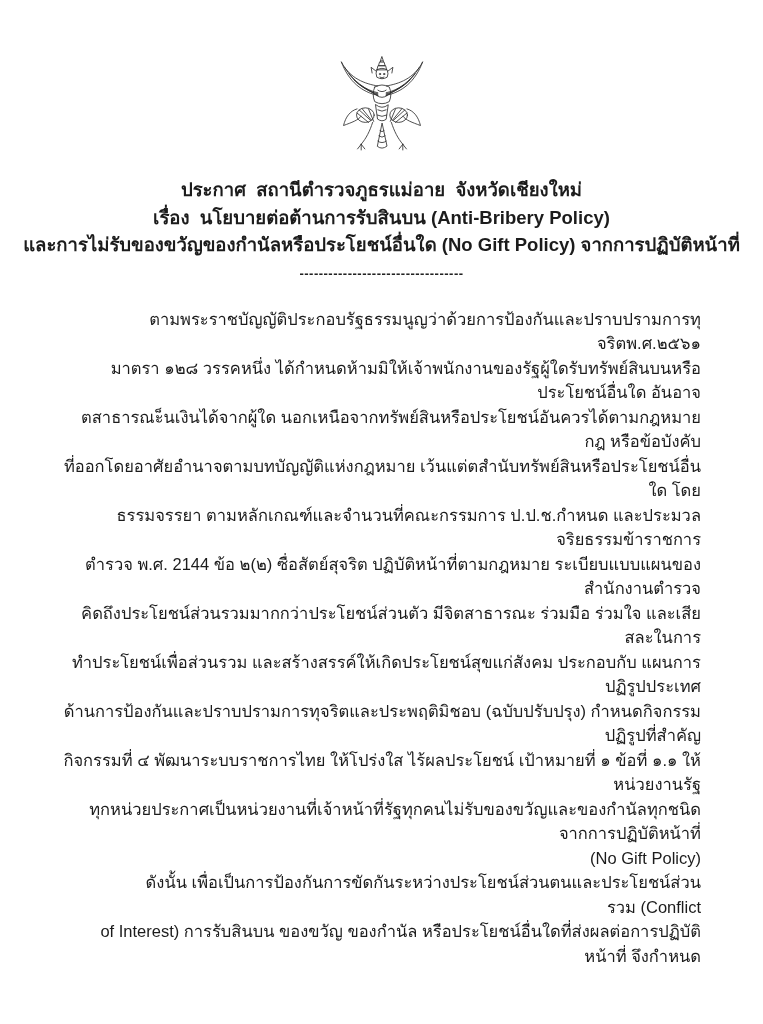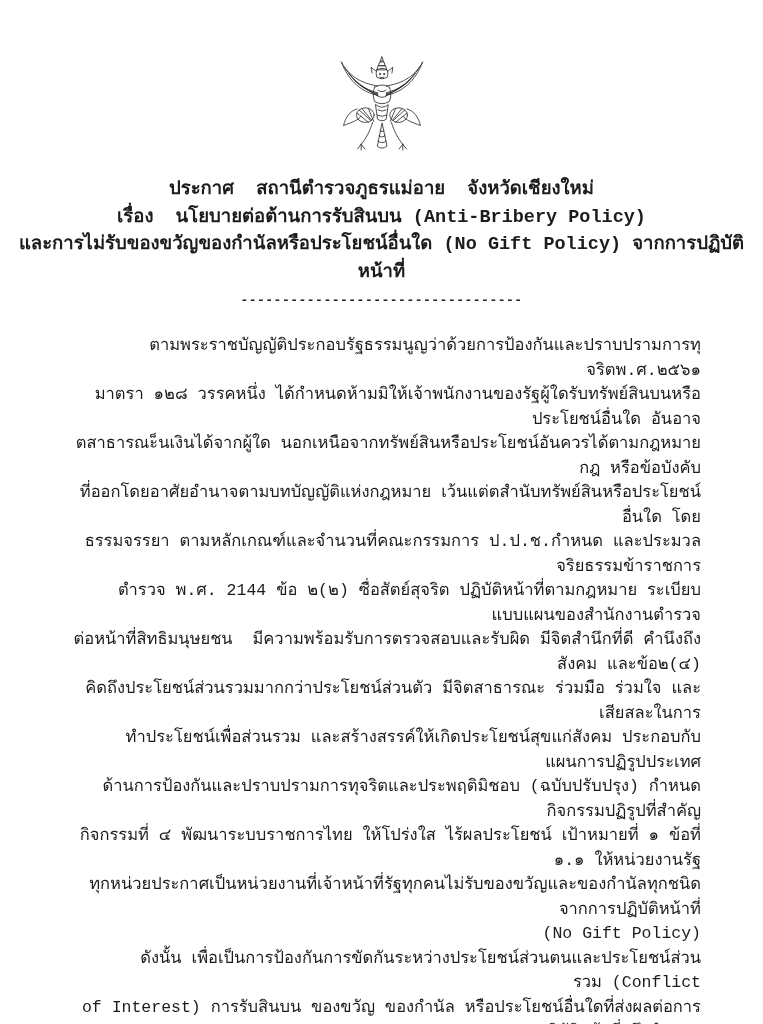--- a/index.html
+++ b/index.html
@@ -3,21 +3,21 @@
 <meta charset="utf-8">
 <style>
   html, body { margin: 0; padding: 0; background: #e8e8e8; }
   .page {
     position: relative;
     width: 763px;
     height: 1024px;
     margin: 0 auto;
     background: #ffffff;
     color: #1c1c1c;
-    font-family: Liberation Mono, monospace;
+    font-family: Liberation Sans, sans-serif;
     overflow: hidden;
   }
   .emblem {
     width: 104px;
     height: 116px;
     margin: 54px auto 6px auto;
   }
   .emblem svg { width: 100%; height: 100%; }
   .title-block {
     text-align: center;
@@ -115,21 +115,20 @@
 
   <div class="divider">----------------------------------</div>
 
   <div class="body-block">
     <div class="line ind1">ตามพระราชบัญญัติประกอบรัฐธรรมนูญว่าด้วยการป้องกันและปราบปรามการทุจริตพ.ศ.๒๕๖๑</div>
     <div class="line">มาตรา ๑๒๘ วรรคหนึ่ง ได้กำหนดห้ามมิให้เจ้าพนักงานของรัฐผู้ใดรับทรัพย์สินบนหรือประโยชน์อื่นใด อันอาจ</div>
     <div class="line">ตสาธารณะ็นเงินได้จากผู้ใด นอกเหนือจากทรัพย์สินหรือประโยชน์อันควรได้ตามกฎหมาย กฎ หรือข้อบังคับ</div>
     <div class="line">ที่ออกโดยอาศัยอำนาจตามบทบัญญัติแห่งกฎหมาย เว้นแต่ตสำนับทรัพย์สินหรือประโยชน์อื่นใด โดย</div>
     <div class="line">ธรรมจรรยา ตามหลักเกณฑ์และจำนวนที่คณะกรรมการ ป.ป.ช.กำหนด และประมวลจริยธรรมข้าราชการ</div>
     <div class="line">ตำรวจ พ.ศ. 2144 ข้อ ๒(๒) ซื่อสัตย์สุจริต ปฏิบัติหน้าที่ตามกฎหมาย ระเบียบแบบแผนของสำนักงานตำรวจ</div>
-    <div class="line">ต่อหน้าที่สิทธิมนุษยชน  มีความพร้อมรับการตรวจสอบและรับผิด มีจิตสำนึกที่ดี คำนึงถึงสังคม และข้อ๒(๔)</div>
     <div class="line">คิดถึงประโยชน์ส่วนรวมมากกว่าประโยชน์ส่วนตัว มีจิตสาธารณะ ร่วมมือ ร่วมใจ และเสียสละในการ</div>
     <div class="line">ทำประโยชน์เพื่อส่วนรวม และสร้างสรรค์ให้เกิดประโยชน์สุขแก่สังคม ประกอบกับ แผนการปฏิรูปประเทศ</div>
     <div class="line">ด้านการป้องกันและปราบปรามการทุจริตและประพฤติมิชอบ (ฉบับปรับปรุง) กำหนดกิจกรรมปฏิรูปที่สำคัญ</div>
     <div class="line">กิจกรรมที่ ๔ พัฒนาระบบราชการไทย ให้โปร่งใส ไร้ผลประโยชน์ เป้าหมายที่ ๑ ข้อที่ ๑.๑ ให้หน่วยงานรัฐ</div>
     <div class="line">ทุกหน่วยประกาศเป็นหน่วยงานที่เจ้าหน้าที่รัฐทุกคนไม่รับของขวัญและของกำนัลทุกชนิดจากการปฏิบัติหน้าที่</div>
     <div class="line">(No Gift Policy)</div>
     <div class="line ind1">ดังนั้น เพื่อเป็นการป้องกันการขัดกันระหว่างประโยชน์ส่วนตนและประโยชน์ส่วนรวม (Conflict</div>
     <div class="line">of Interest) การรับสินบน ของขวัญ ของกำนัล หรือประโยชน์อื่นใดที่ส่งผลต่อการปฏิบัติหน้าที่ จึงกำหนด</div>
 
   </div>

